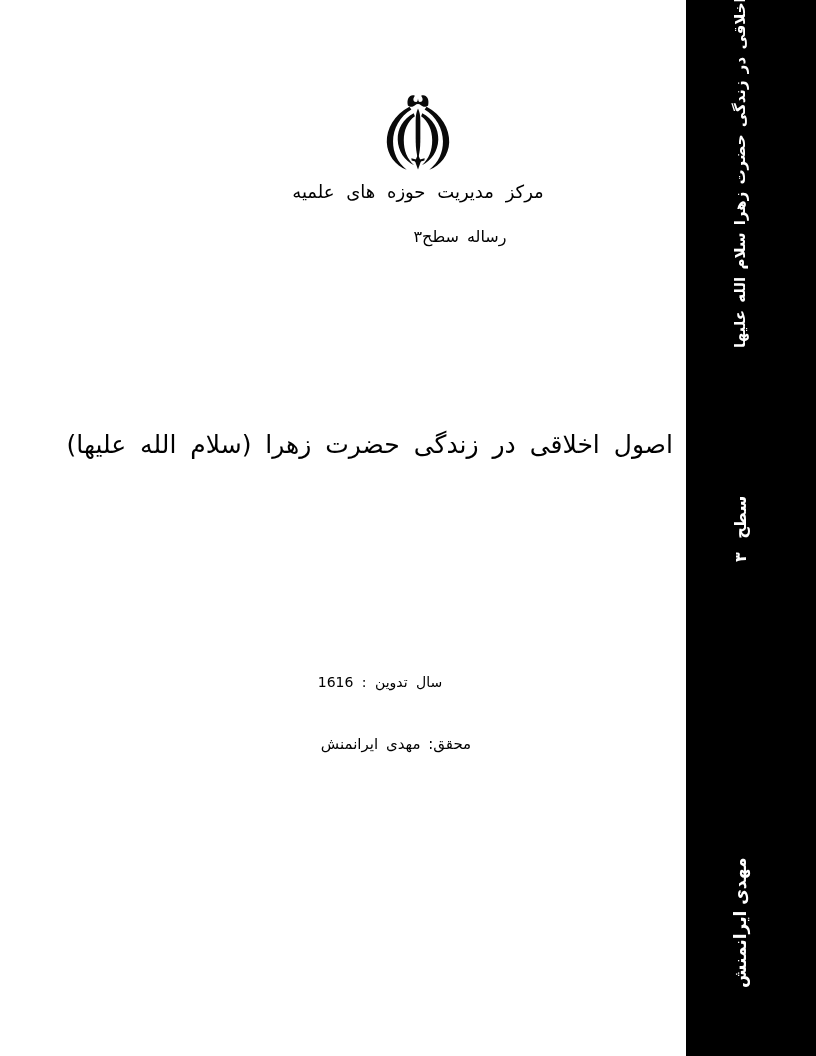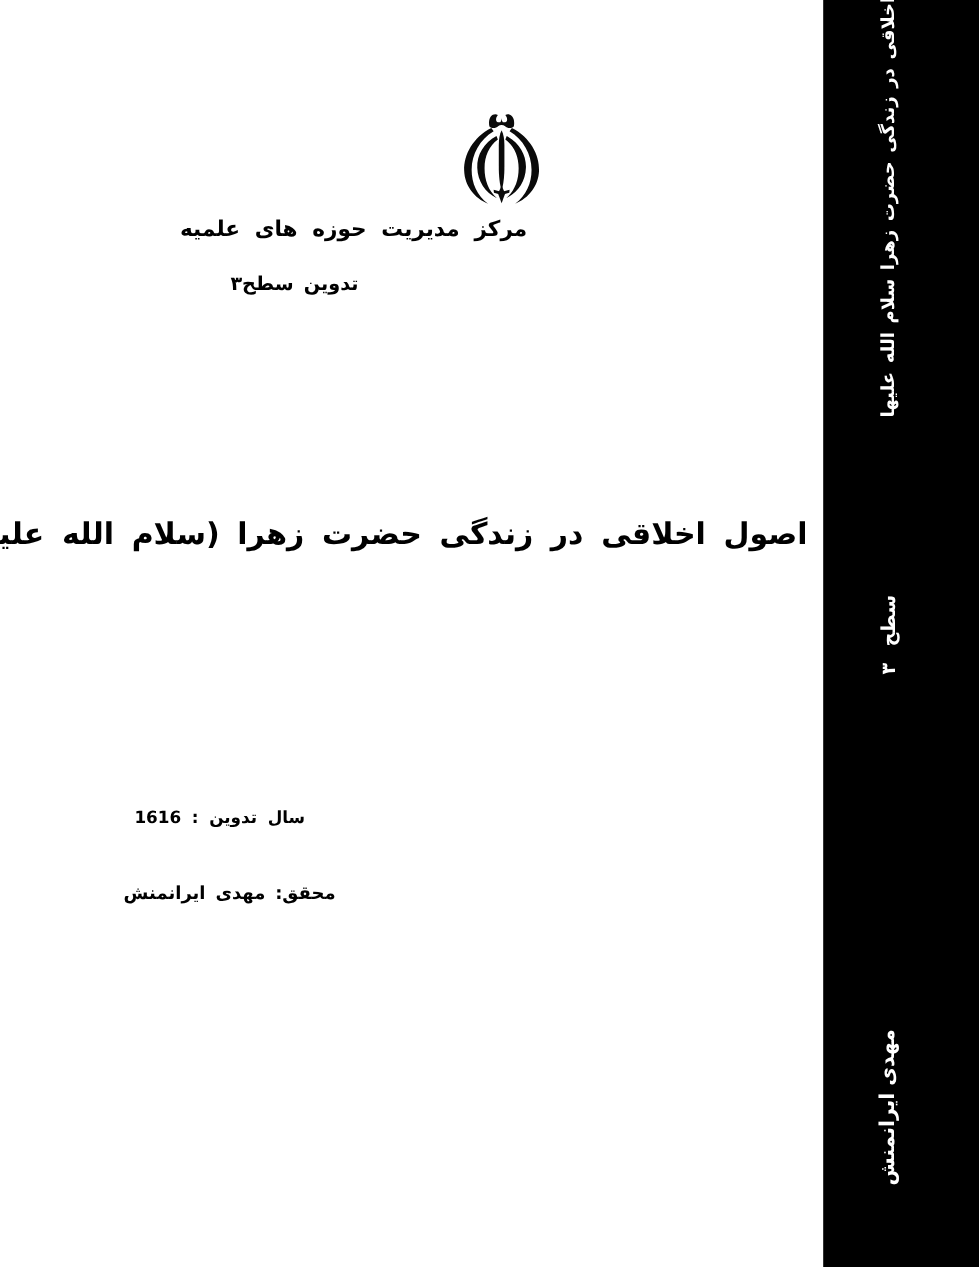--- a/index.html
+++ b/index.html
@@ -9,28 +9,28 @@
     height: 1056px;
     background: #ffffff;
     overflow: hidden;
     font-family: "DejaVu Sans", sans-serif;
     color: #000000;
   }
   .content { position: absolute; inset: 0; direction: rtl; }
 
   .emblem { position: absolute; left: 382px; top: 93px; width: 72px; height: 78px; }
 
-  .line { position: absolute; width: 536px; text-align: left; font-weight: bold; white-space: nowrap; }
+  .line { position: absolute; width: 536px; text-align: center; font-weight: normal; white-space: nowrap; }
 
   .org        { left: 150px; top: 181px; font-size: 18px; word-spacing: 6px; }
   .doctype    { left: 192px; top: 227px; font-size: 16px; word-spacing: 3px; }
   .title      { left: 137px; top: 430px; font-size: 25px; word-spacing: 6px; margin: 0; }
   .supervisor { left: 112px; top: 605px; font-size: 15px; word-spacing: 4px; }
   .year       { left: 112px; top: 674px; font-size: 14px; letter-spacing: 1px; word-spacing: 4px; }
-  .researcher { left: 103px; top: 735px; font-size: 15px; word-spacing: 3px; }
+  .researcher { left: 128px; top: 735px; font-size: 15px; word-spacing: 3px; }
 
   .spine {
     position: absolute;
     left: 686px; top: 0;
     width: 130px; height: 1056px;
     background: #000000;
   }
   .spine-text {
     position: absolute;
     white-space: nowrap;
@@ -72,21 +72,21 @@
           <path d="M50.5,26 C64,33.5 71.5,46 71,60 C70.5,74.5 62.5,86.5 50,92.5
                    C59,84.5 63.2,73.5 63.2,60.5 C63.2,47.5 58.3,36.5 49,29.8 Z"></path>
           <path d="M56,17.5 C75.5,27.5 85.5,46 85,63 C84.5,79.5 74,92.5 59.5,98.5
                    C71.5,89 77,76.5 77,62 C77,45.5 68,29.5 53.5,21 Z"></path>
         </g>
       </g>
     </svg>
 
     <div class="line org">مرکز مدیریت حوزه های علمیه</div>
 
-    <div class="line doctype">تدوین سطح٣</div>
+    <div class="line doctype">رساله سطح٣</div>
 
     <h1 class="line title">اصول اخلاقی در زندگی حضرت زهرا (سلام الله علیها)</h1>
 
 
     <div class="line year">سال تدوین : 1616</div>
 
     <div class="line researcher">محقق: مهدی ایرانمنش</div>
 
   </div>
 

